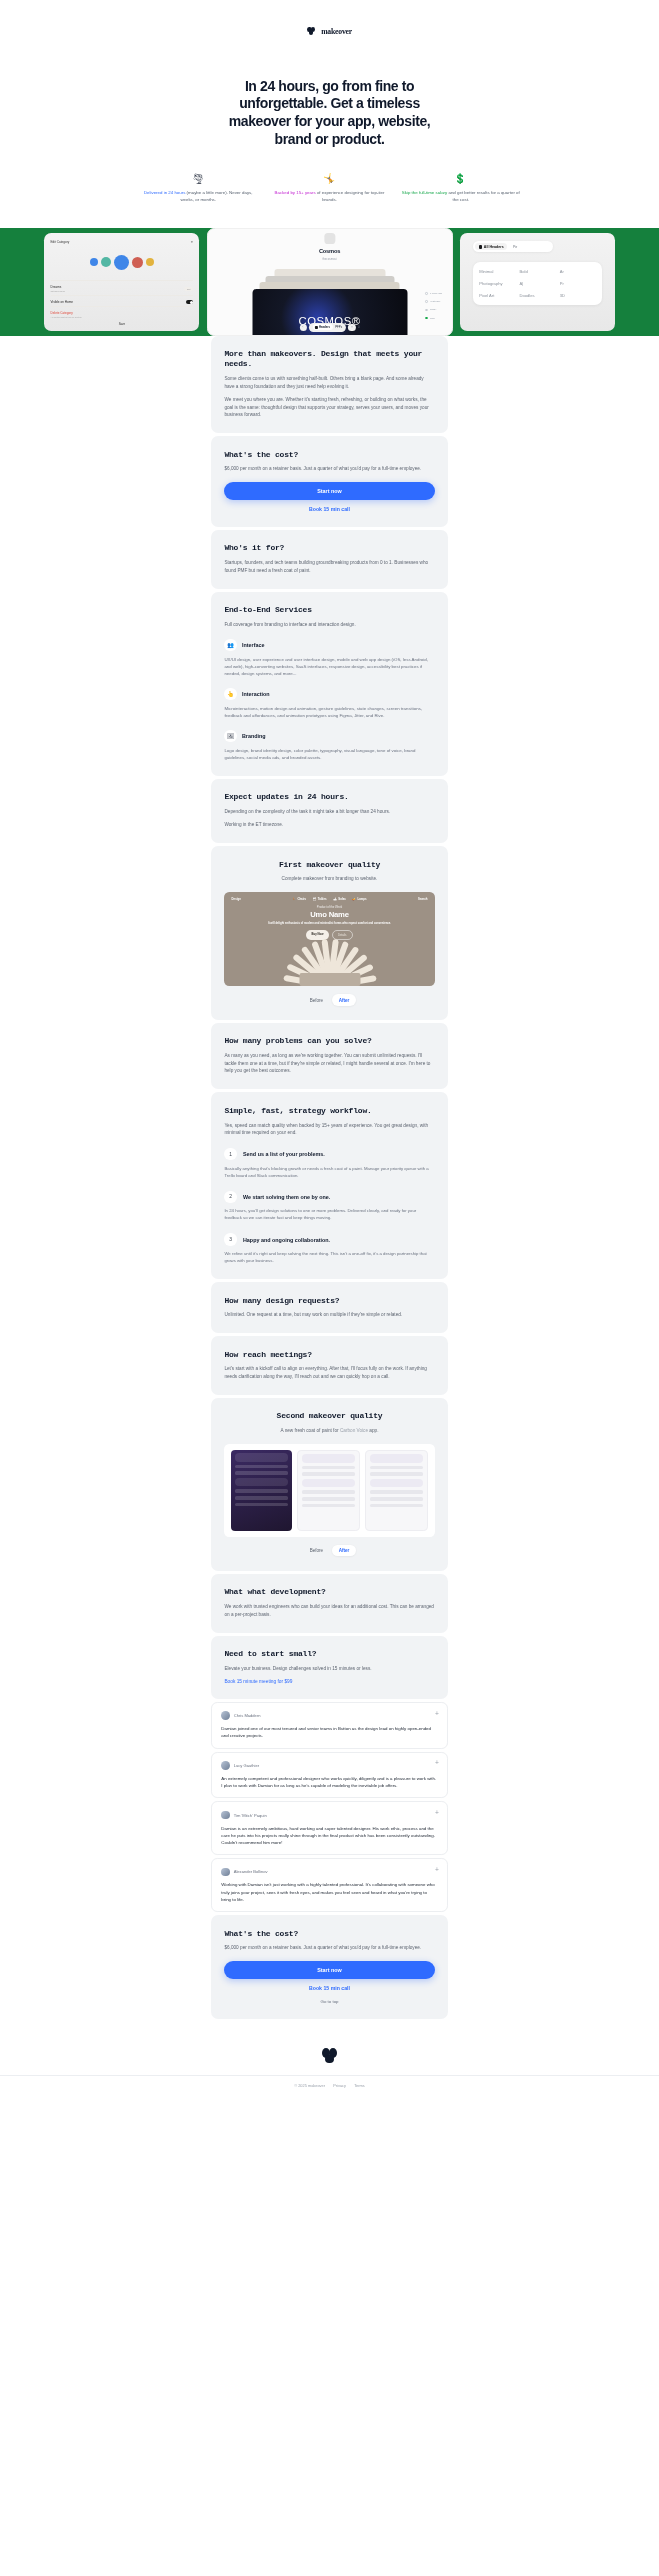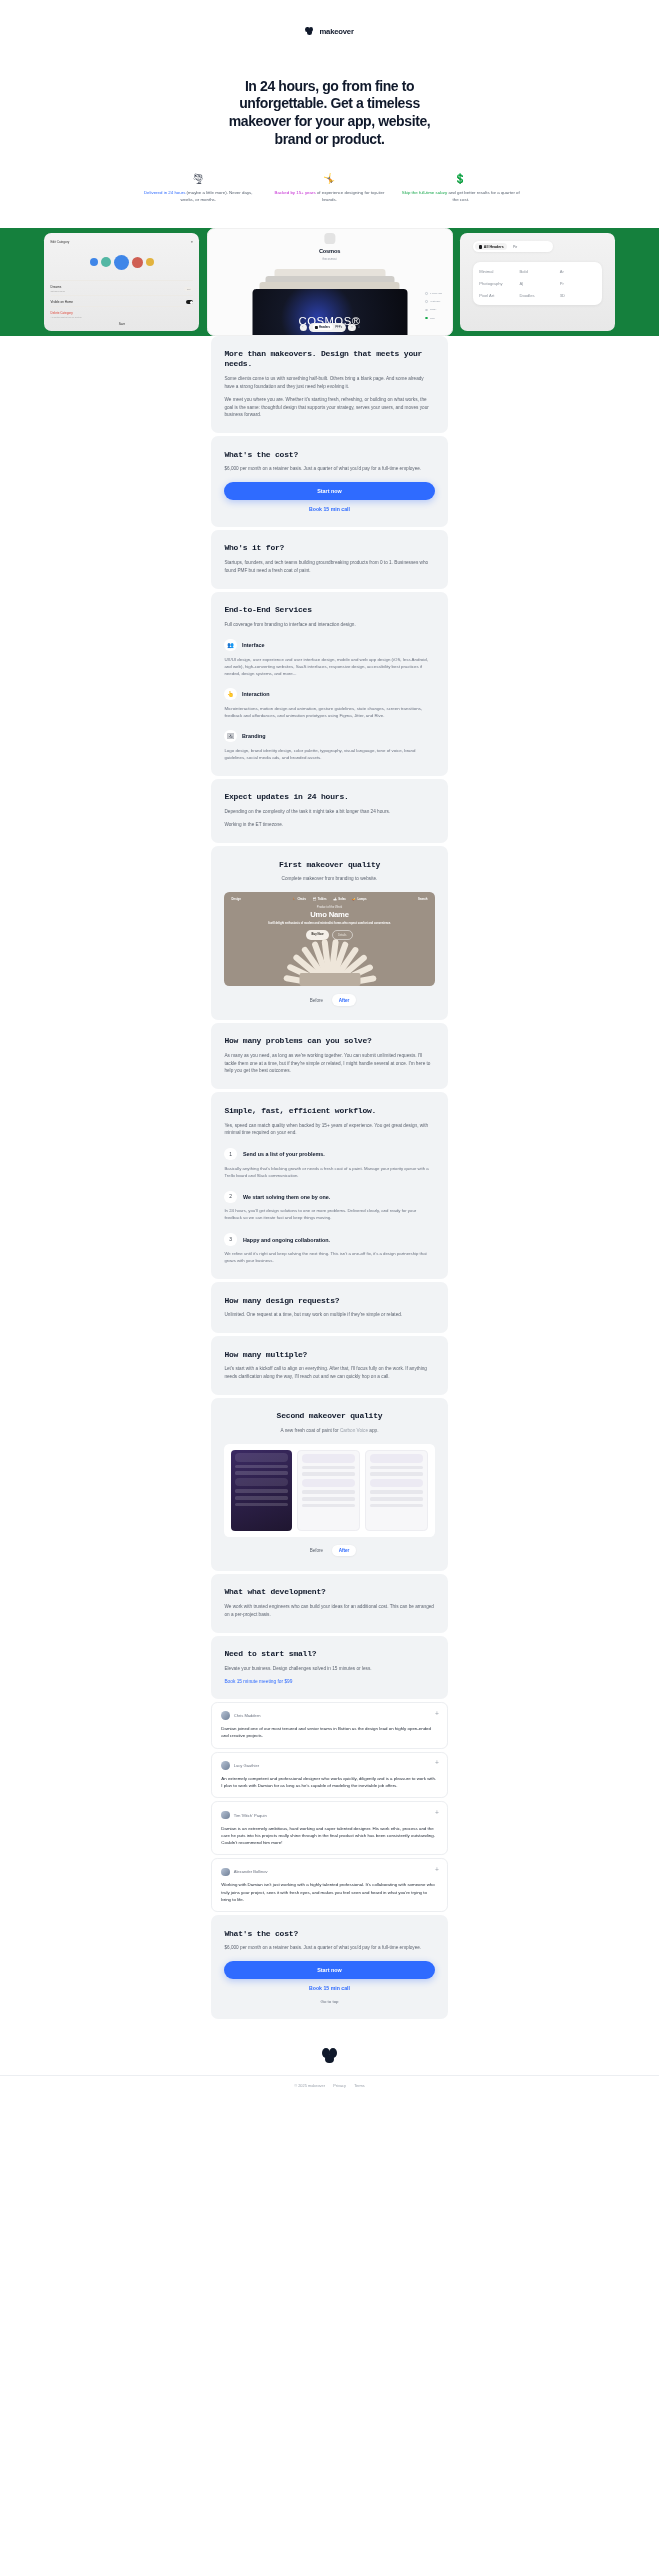--- a/index.html
+++ b/index.html
@@ -7,21 +7,21 @@
     font-family: "Liberation Sans", sans-serif;
     background: #ffffff;
     color: #10192b;
     width: 659px;
     overflow-x: hidden;
   }
   .page { width: 659px; position: relative; }
 
   
   .site-header { height: 62px; display: flex; align-items: center; justify-content: center; }
-  .logo { display: flex; align-items: flex-start; gap: 6px; }
+  .logo { display: flex; align-items: flex-start; gap: 6px; font-family: Liberation Serif, serif; }
   .logo-mark { width: 8.2px; height: 8.2px; position: relative; }
   .logo-mark i { position: absolute; width: 4.6px; height: 5.7px; background: #10192b; border-radius: 50%; }
   .logo-mark i:nth-child(1) { left: 0; top: 0; }
   .logo-mark i:nth-child(2) { right: 0; top: 0; }
   .logo-mark i:nth-child(3) { left: 1.8px; bottom: 0; width: 4.6px; height: 4.6px; }
   .logo-text { font-size: 7.7px; font-weight: 700; letter-spacing: -0.2px; color: #10192b; }
 
   
   .hero { padding: 15.5px 0 0; text-align: center; }
   .hero h1 {
@@ -426,21 +426,21 @@
         <span class="ba on">After</span>
       </div>
     </section>
 
     <section class="card">
       <h2>How many problems can you solve?</h2>
       <p>As many as you need, as long as we're working together. You can submit unlimited requests. I'll tackle them one at a time, but if they're simple or related, I might handle several at once. I'm here to help you get the best outcomes.</p>
     </section>
 
     <section class="card">
-      <h2>Simple, fast, efficient workflow.</h2>
+      <h2>Simple, fast, strategy workflow.</h2>
       <p>Yes, speed can match quality when backed by 15+ years of experience. You get great design, with minimal time required on your end.</p>
 
       <div class="step">
         <div class="step-head">
           <span class="step-num">1</span>
           <span class="step-title">Send us a list of your problems.</span>
         </div>
         <p>Basically anything that's blocking growth or needs a fresh coat of a paint. Manage your priority queue with a Trello board and Slack communication.</p>
       </div>
       <div class="step">
@@ -458,21 +458,21 @@
         <p>We refine until it's right and keep solving the next thing. This isn't a one-off fix, it's a design partnership that grows with your business.</p>
       </div>
     </section>
 
     <section class="card">
       <h2>How many design requests?</h2>
       <p>Unlimited. One request at a time, but may work on multiple if they're simple or related.</p>
     </section>
 
     <section class="card">
-      <h2>How many multiple?</h2>
+      <h2>How reach meetings?</h2>
       <p>Let's start with a kickoff call to align on everything. After that, I'll focus fully on the work. If anything needs clarification along the way, I'll reach out and we can quickly hop on a call.</p>
     </section>
 
     <section class="card center">
       <h2>Second makeover quality</h2>
       <p class="sub">
         <span>A new fresh coat of paint for </span><span class="muted-span">Carbon Voice</span><span> app.</span>
       </p>
 
       <div class="showcase sc2">

